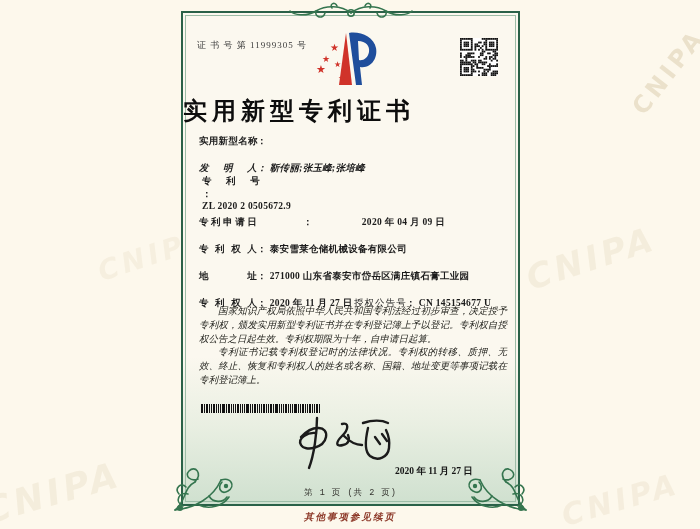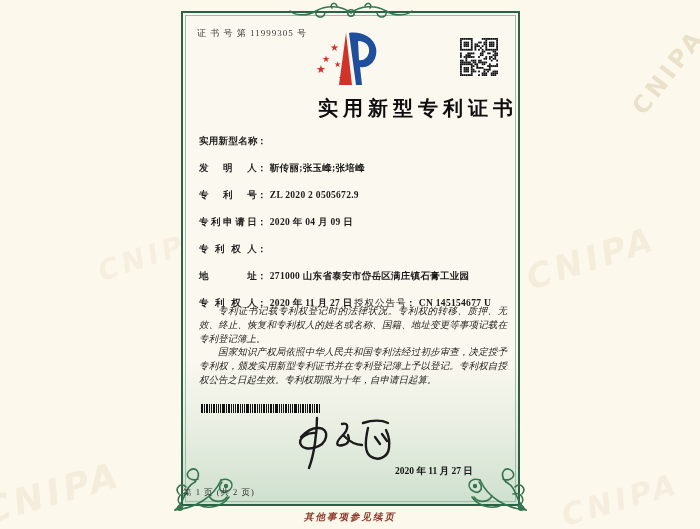--- a/index.html
+++ b/index.html
@@ -24,27 +24,27 @@
   }
   .cert-inner{
     position:absolute;inset:2px;border:1px solid #9dbda7;pointer-events:none;
   }
   .ornament{position:absolute;pointer-events:none;}
   .orn-top{left:50%;top:-11px;transform:translateX(-50%);}
   .orn-bl{left:-14px;bottom:-12px;}
   .orn-br{right:-14px;bottom:-12px;transform:scaleX(-1);}
   
   .cert-no{
-    position:absolute;left:14px;top:14px;font-size:9px;letter-spacing:1px;color:#3a3a3a;
+    position:absolute;left:14px;top:26px;font-size:9px;letter-spacing:1px;color:#3a3a3a;
   }
   .qr{position:absolute;right:20px;top:25px;width:38px;height:38px;}
   .logo{position:absolute;left:129px;top:16px;}
   .title{
-    position:absolute;left:0;right:0;top:82px;text-align:right;
-    font-size:20px;font-weight:bold;letter-spacing:5px;color:#0d0d0d;
+    position:absolute;left:0;right:0;top:82px;text-align:left;
+    font-size:24px;font-weight:bold;letter-spacing:5px;color:#0d0d0d;
   }
   
   .fields{position:absolute;left:16px;top:122px;width:308px;}
   .field-row{
     position:absolute;left:0;width:308px;display:flex;align-items:baseline;
     font-size:9.5px;color:#191919;letter-spacing:0.3px;white-space:nowrap;
   }
   .flabel{
     display:inline-block;width:58px;text-align:justify;text-align-last:justify;
     font-weight:bold;color:#222;
@@ -63,22 +63,22 @@
   }
   .paras p{margin:0;text-indent:2em;}
   
   .barcode{position:absolute;left:18px;top:391px;height:9px;font-size:0;}
   .barcode i{display:inline-block;background:#111;height:9px;margin-right:1px;}
   .director{position:absolute;left:18px;top:416px;font-size:10.5px;font-weight:bold;color:#111;}
   .director div{margin-bottom:9px;letter-spacing:2px;}
   .signature{position:absolute;left:100px;top:398px;}
   .sign-date{position:absolute;left:212px;top:452px;font-size:9.5px;font-weight:bold;color:#151515;}
   .page-no{
-    position:absolute;left:0;right:0;bottom:5px;
-    font-size:8.5px;color:#33332e;letter-spacing:1px;
+    position:absolute;left:0;right:0;bottom:5px;text-align:center;
+    font-size:8.5px;color:#33332e;letter-spacing:1px;font-family:Liberation Mono, monospace;
   }
   
   .footer-note{
     position:absolute;left:0;right:0;top:511px;text-align:center;
     font-size:9.5px;font-style:italic;letter-spacing:2px;color:#8e3b2b;font-weight:bold;
   }
 </style>
 </head>
 <body>
 
@@ -382,59 +382,60 @@
       <text x="26" y="52" font-size="9" fill="#d0332a">★</text>
     </svg>
 
     <div class="title">实用新型专利证书</div>
 
     <div class="fields">
       <div class="field-row" style="top:0;">
         <span class="flabel">实用新型名称</span>
           <span class="fcolon">：</span>
       </div>
-      <div class="field-row" style="top:27px;">
+      <div class="field-row" style="top:27px;font-style:italic;">
         <span class="flabel">发明人</span>
           <span class="fcolon">：</span>
         <span class="fvalue">靳传丽;张玉峰;张培峰</span>
       </div>
-      <div class="field-row" style="top:54px;">
+      <div class="field-row" style="top:40px;flex-direction:column;">
         <span class="flabel">专利号</span>
           <span class="fcolon">：</span>
         <span class="fvalue">ZL 2020 2 0505672.9</span>
       </div>
-      <div class="field-row" style="top:81px;">
+      <div class="field-row" style="top:81px;gap:46px;">
         <span class="flabel">专利申请日</span>
           <span class="fcolon">：</span>
         <span class="fvalue">2020 年 04 月 09 日</span>
       </div>
       <div class="field-row" style="top:108px;">
         <span class="flabel">专利权人</span>
           <span class="fcolon">：</span>
+        <span class="fvalue">泰安雪莱仓储机械设备有限公司</span>
       </div>
       <div class="field-row" style="top:135px;">
         <span class="flabel">地址</span>
           <span class="fcolon">：</span>
         <span class="fvalue">271000 山东省泰安市岱岳区满庄镇石膏工业园</span>
       </div>
       <div class="field-row" style="top:162px;">
         <span class="flabel">专利权人</span>
           <span class="fcolon">：</span>
         <span class="fvalue">2020 年 11 月 27 日</span>
         <span class="pair2">
           <span class="flabel2">授权公告号</span>
             <span class="fcolon">：</span>
           <span class="fvalue">CN 145154677 U</span>
         </span>
       </div>
     </div>
 
     <div class="paras">
+      <p>国家知识产权局依照中华人民共和国专利法经过初步审查，决定授予专利权，颁发实用新型专利证书并在专利登记簿上予以登记。专利权自授权公告之日起生效。专利权期限为十年，自申请日起算。</p>
       <p>专利证书记载专利权登记时的法律状况。专利权的转移、质押、无效、终止、恢复和专利权人的姓名或名称、国籍、地址变更等事项记载在专利登记簿上。</p>
-      <p>国家知识产权局依照中华人民共和国专利法经过初步审查，决定授予专利权，颁发实用新型专利证书并在专利登记簿上予以登记。专利权自授权公告之日起生效。专利权期限为十年，自申请日起算。</p>
     </div>
 
     <div class="barcode" id="barcode"><i style="width:2px"></i><i style="width:1px"></i><i style="width:2px"></i><i style="width:1px"></i><i style="width:1px"></i><i style="width:2px"></i><i style="width:1px"></i><i style="width:1px"></i><i style="width:1px"></i><i style="width:3px"></i><i style="width:1px"></i><i style="width:2px"></i><i style="width:1px"></i><i style="width:1px"></i><i style="width:1px"></i><i style="width:2px"></i><i style="width:1px"></i><i style="width:1px"></i><i style="width:1px"></i><i style="width:3px"></i><i style="width:1px"></i><i style="width:1px"></i><i style="width:2px"></i><i style="width:1px"></i><i style="width:1px"></i><i style="width:1px"></i><i style="width:2px"></i><i style="width:1px"></i><i style="width:1px"></i><i style="width:2px"></i><i style="width:1px"></i><i style="width:3px"></i><i style="width:1px"></i><i style="width:1px"></i><i style="width:1px"></i><i style="width:2px"></i><i style="width:1px"></i><i style="width:1px"></i><i style="width:1px"></i><i style="width:3px"></i><i style="width:1px"></i><i style="width:1px"></i><i style="width:2px"></i><i style="width:1px"></i><i style="width:1px"></i><i style="width:2px"></i><i style="width:1px"></i><i style="width:1px"></i><i style="width:2px"></i><i style="width:1px"></i></div>
 
 
     <svg class="signature" width="110" height="62" viewBox="0 0 110 62">
       <g fill="none" stroke="#1b1b1b" stroke-width="2.4" stroke-linecap="round">
         <path d="M18,26 C30,13 45,15 43,26 C41,37 22,41 18,34 C14,27 25,21 33,22"></path>
         <path d="M34,7 C34,22 31,44 26,57"></path>
         <path d="M59,13 C66,11 66,18 59,25 C52,32 53,36 60,34 C66,33 67,28 65,24"></path>

